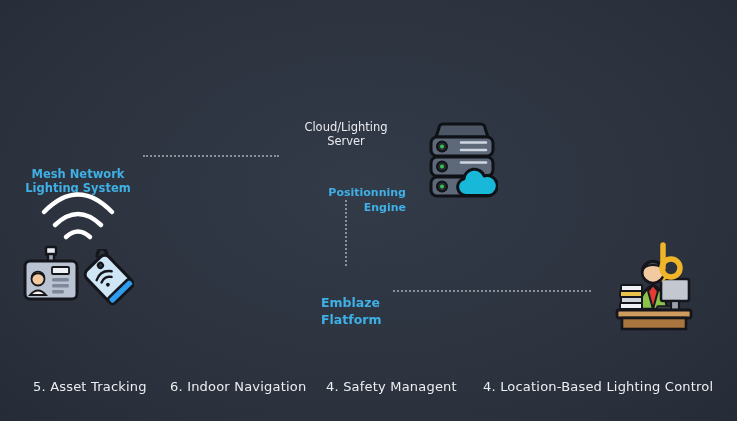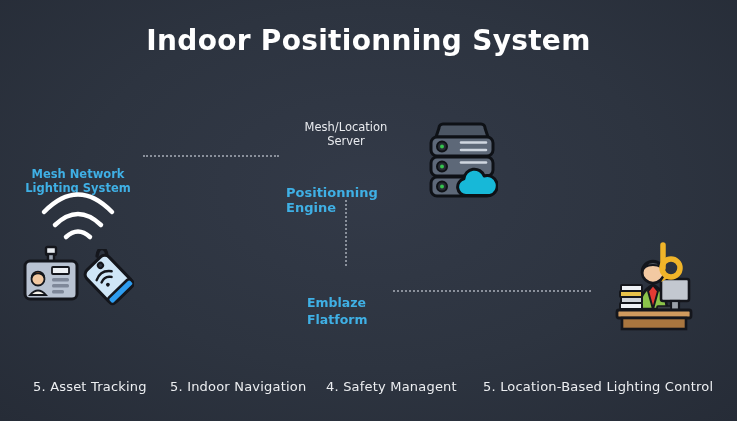--- a/index.html
+++ b/index.html
@@ -10,42 +10,41 @@
   }
   .title{
     position:absolute;top:24px;left:0;width:737px;text-align:center;
     color:#ffffff;font-size:28px;font-weight:bold;letter-spacing:.3px;
   }
   .label{white-space:pre-line;position:absolute;}
   .cyan{color:#3fb0e5;font-weight:bold;margin-top:26px;}
   .white-label{color:#e9ebef;}
   .mesh-label{left:14px;top:141px;width:128px;text-align:center;font-size:11.5px;line-height:14px;}
   .cloud-label{left:286px;top:120px;width:120px;text-align:center;font-size:11.5px;line-height:14px;}
-  .engine-label{left:286px;top:159px;width:120px;text-align:left;font-size:13px;line-height:15px;}
-  .emblaze-label{left:307px;top:268px;width:120px;text-align:left;font-size:12.5px;line-height:17px;}
+  .engine-label{left:286px;top:159px;width:120px;text-align:right;font-size:11px;line-height:15px;}
+  .emblaze-label{left:321px;top:268px;width:120px;text-align:left;font-size:12.5px;line-height:17px;}
   .dotline-h{position:absolute;border-top:2px dotted #8a909b;height:0;}
   .line1{left:143px;top:155px;width:136px;}
   .line2{left:393px;top:290px;width:198px;}
   .dotline-v{position:absolute;border-left:2px dotted #8a909b;width:0;left:345px;top:200px;height:66px;}
   .icon{position:absolute;}
   .wifi-icon{left:38px;top:186px;}
   .badge-icon{left:22px;top:245px;}
   .tag-icon{left:82px;top:249px;}
   .server-icon{left:426px;top:115px;}
   .desk-icon{left:615px;top:251px;}
   .b-logo{position:absolute;left:656px;top:241px;}
   .footer-item{position:absolute;top:379px;color:#eceef1;font-size:13px;letter-spacing:.2px;}
   .fi-0{left:33px;} .fi-1{left:170px;} .fi-2{left:326px;} .fi-3{left:483px;}
 </style>
 </head>
 <body>
 
 <div class="canvas">
 
-  <div class="title">Indoor Positionning System</div>
 
   <div class="label cyan mesh-label">Mesh Network
 Lighting System</div>
 
   <svg class="icon wifi-icon" width="80" height="56" viewBox="0 0 80 56">
     <path d="M6 26 Q40 -9 74 26" stroke="#ffffff" stroke-width="4.5" fill="none" stroke-linecap="round"></path>
     <path d="M17 39 Q40 17 63 39" stroke="#ffffff" stroke-width="4.5" fill="none" stroke-linecap="round"></path>
     <path d="M28 51 Q40 40 52 51" stroke="#ffffff" stroke-width="4.5" fill="none" stroke-linecap="round"></path>
   </svg>
 
@@ -69,21 +68,21 @@
       <rect x="11" y="44" width="31" height="8" rx="3" fill="#2e9df0" stroke="#14161c" stroke-width="2.6"></rect>
       <circle cx="30" cy="15" r="2.6" fill="#2d3440" stroke="#14161c" stroke-width="2"></circle>
       <circle cx="22" cy="34" r="1.9" fill="#14161c"></circle>
       <path d="M19 28 q7 -3 11 3" fill="none" stroke="#14161c" stroke-width="2.4" stroke-linecap="round"></path>
       <path d="M17 23 q10 -5 17 4" fill="none" stroke="#14161c" stroke-width="2.4" stroke-linecap="round"></path>
     </g>
   </svg>
 
   <div class="dotline-h line1"></div>
 
-  <div class="label white-label cloud-label">Mesh/Location
+  <div class="label white-label cloud-label">Cloud/Lighting
 Server</div>
   <div class="label cyan engine-label">Positionning
 Engine</div>
 
   <svg class="icon server-icon" width="72" height="84" viewBox="0 0 72 84">
     <path d="M17 9 h38 a4 4 0 0 1 4 4 l3 9 h-52 l3 -9 a4 4 0 0 1 4 -4 z" fill="#4c5664" stroke="#0e1116" stroke-width="3" stroke-linejoin="round"></path>
     <rect x="5" y="22" width="62" height="19" rx="6" fill="#5d6878" stroke="#0e1116" stroke-width="3"></rect>
     <rect x="5" y="42" width="62" height="19" rx="6" fill="#5d6878" stroke="#0e1116" stroke-width="3"></rect>
     <rect x="5" y="62" width="62" height="19" rx="6" fill="#5d6878" stroke="#0e1116" stroke-width="3"></rect>
     <circle cx="16" cy="31.5" r="5" fill="#262b33" stroke="#0e1116" stroke-width="2"></circle>
@@ -125,17 +124,17 @@
     <rect x="7" y="67" width="64" height="11" fill="#a9763f" stroke="#14161c" stroke-width="2.6"></rect>
   </svg>
 
   <svg class="b-logo" width="28" height="42" viewBox="0 0 28 42">
     <path d="M7 4 L7 27" stroke="#f0b429" stroke-width="5.5" stroke-linecap="round" fill="none"></path>
     <circle cx="15" cy="27" r="9" fill="none" stroke="#f0b429" stroke-width="5.5"></circle>
     <path d="M10 33 L5 41 L14 36 Z" fill="#f0b429"></path>
   </svg>
 
   <div class="footer-item fi-0">5. Asset Tracking</div>
-  <div class="footer-item fi-1">5. Indoor Navigation</div>
+  <div class="footer-item fi-1">6. Indoor Navigation</div>
   <div class="footer-item fi-2">4. Safety Managent</div>
-  <div class="footer-item fi-3">5. Location-Based Lighting Control</div>
+  <div class="footer-item fi-3">4. Location-Based Lighting Control</div>
 
 </div>
 
 </body></html>

